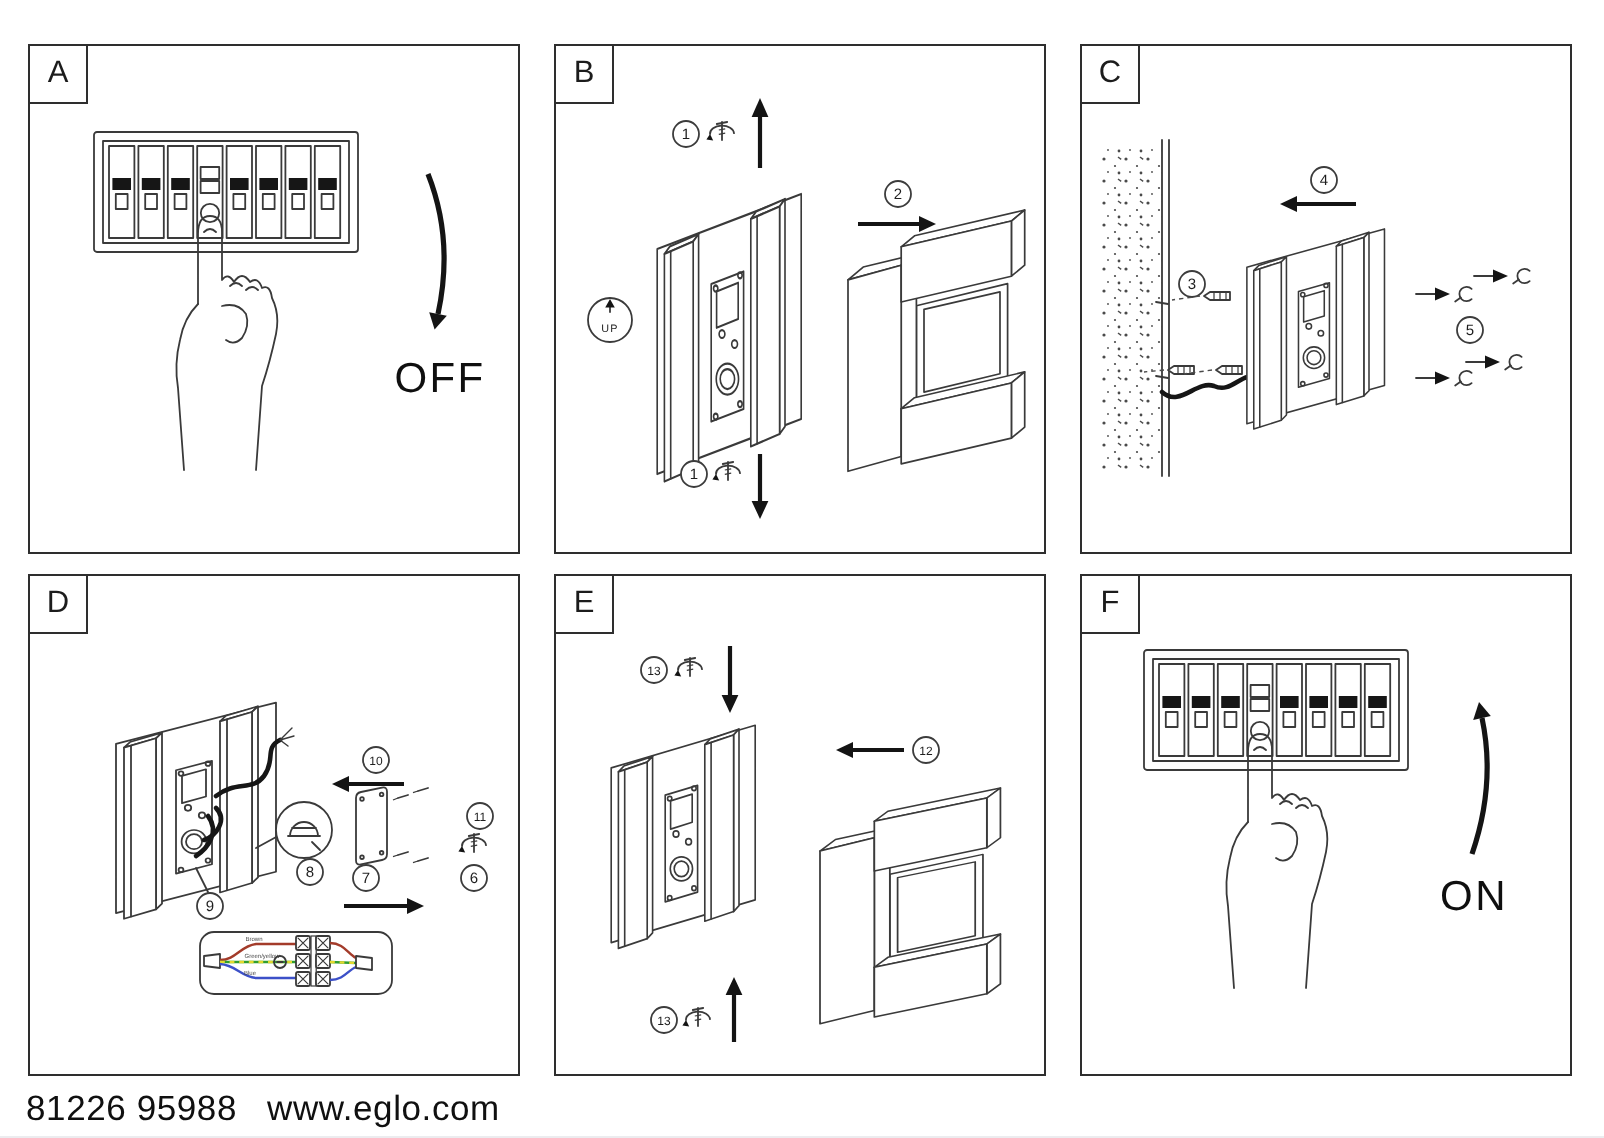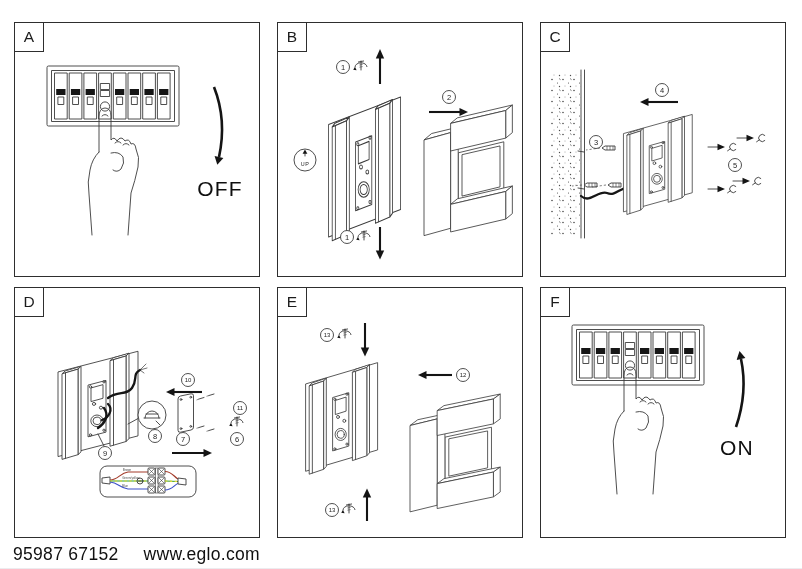--- a/index.html
+++ b/index.html
@@ -5,21 +5,21 @@
   html,body{margin:0;padding:0;}
   body{width:802px;height:569px;background:#ffffff;position:relative;overflow:hidden;
        font-family:"Liberation Sans", sans-serif;}
   .panel{position:absolute;background:#fff;border:1.4px solid #2e2e2e;box-sizing:border-box;}
   .plabel{position:absolute;width:30px;height:30px;border:1.4px solid #2e2e2e;background:#fff;
           box-sizing:border-box;display:flex;align-items:center;justify-content:center;
           font-size:15.5px;color:#1c1c1c;z-index:3;}
   .art{position:absolute;left:0;top:0;width:802px;height:569px;z-index:2;}
   .footer{position:absolute;left:13px;top:544px;font-size:17.5px;color:#101010;z-index:3;
           letter-spacing:.3px;}
-  .footer .site{margin-left:25px;}
+  .footer .site{margin-left:15px;}
   .bottom-line{position:absolute;left:0;right:0;bottom:0;height:1.5px;background:#ececef;z-index:1;}
   
   .ln{fill:#ffffff;stroke:#3a3a3a;stroke-width:.9;stroke-linejoin:round;}
   .lo{fill:none;stroke:#3a3a3a;stroke-width:.9;stroke-linejoin:round;stroke-linecap:round;}
   .lt{fill:none;stroke:#3a3a3a;stroke-width:.6;}
   .blk{fill:#161616;stroke:none;}
   .arr{fill:none;stroke:#141414;stroke-width:2.1;stroke-linecap:butt;}
   .arrC{fill:none;stroke:#141414;stroke-width:2.6;stroke-linecap:butt;}
   .ah{fill:#141414;stroke:none;}
   .cable{fill:none;stroke:#161616;stroke-width:2.3;stroke-linecap:round;}
@@ -394,15 +394,15 @@
     <use href="#hand" transform="translate(630,367)"></use>
     <g>
       <path class="arrC" d="M736,427 Q748,392 741,359"></path>
       <polygon class="ah" points="739.5,351 745.4,358 736.6,360"></polygon>
     </g>
     <text class="cap" x="737" y="455">ON</text>
   </g>
 </svg>
 
 <div class="footer">
-  <span>95987 67152</span><span class="site">www.eglo.com</span>
+  <span>81226 95988</span><span class="site">www.eglo.com</span>
 </div>
 <div class="bottom-line"></div>
 
 </body></html>

